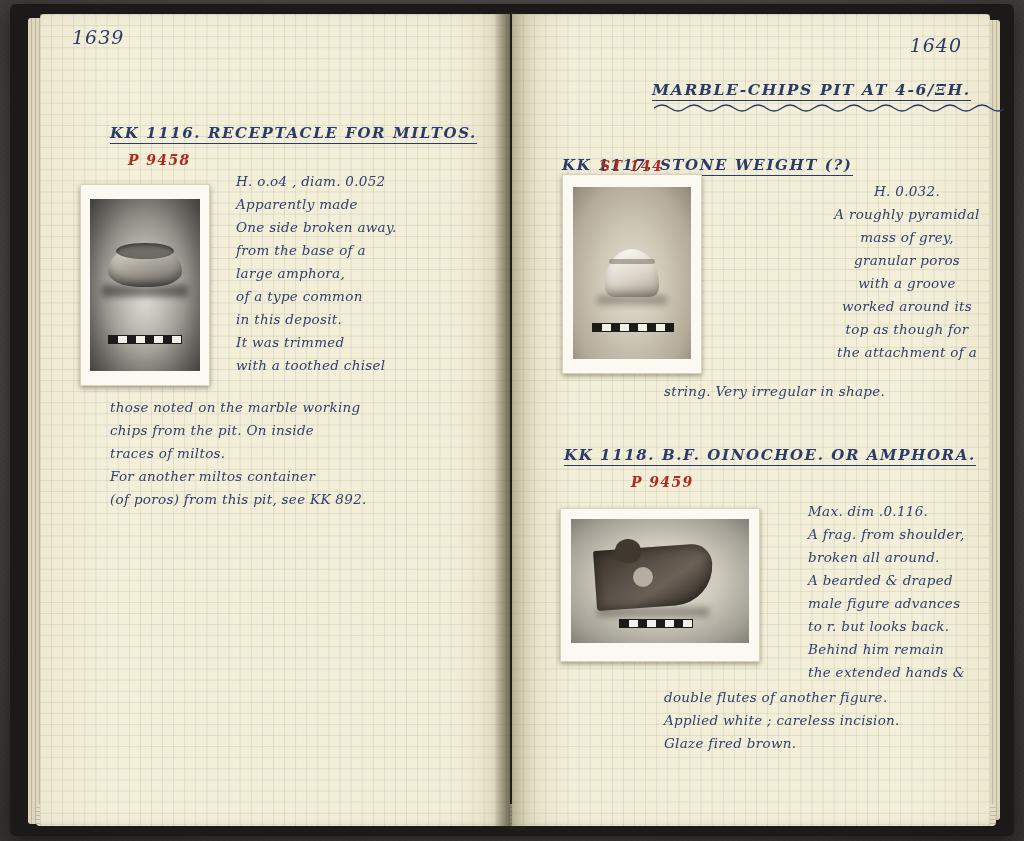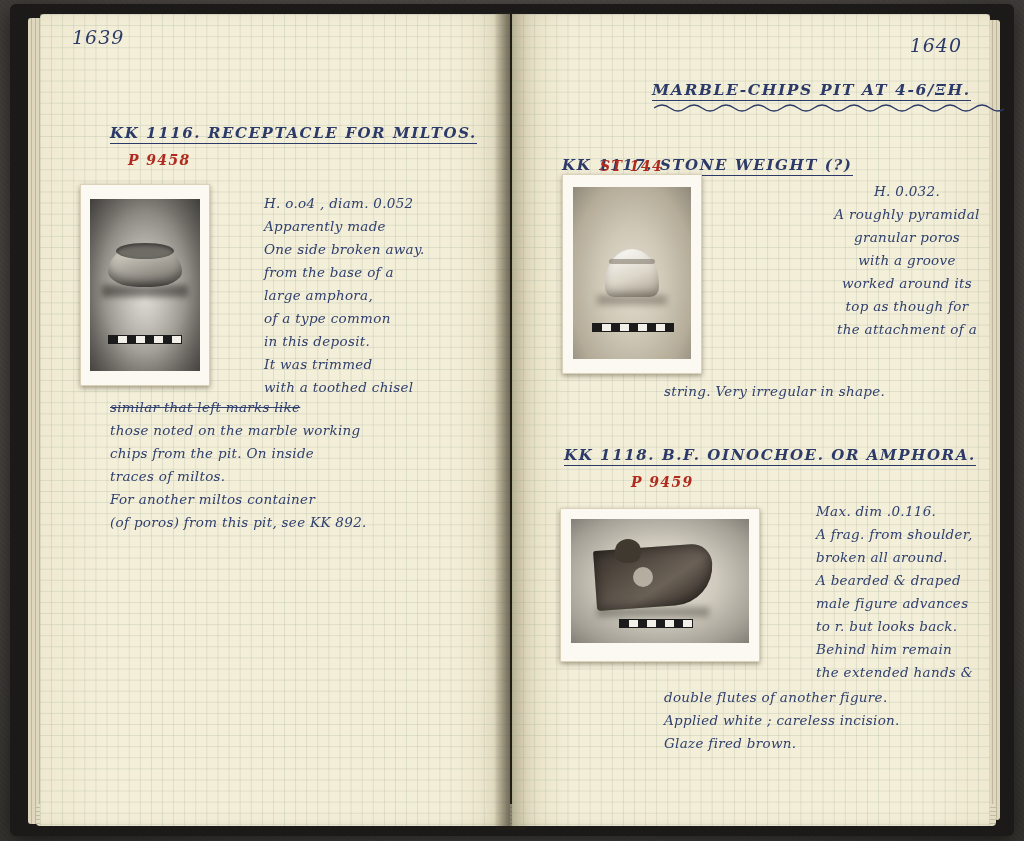--- a/index.html
+++ b/index.html
@@ -151,34 +151,33 @@
              background:
              radial-gradient(ellipse at 50% 56%, #d9d5cc 0%, #a9a69e 38%, #7e7b75 72%, #5e5c57 100%);">
           <div class="vign" style="background:radial-gradient(ellipse at 50% 48%, rgba(255,255,255,.25), rgba(0,0,0,.0) 55%, rgba(0,0,0,.35) 100%);"></div>
           <div style="position:absolute;left:18px;top:46px;width:74px;height:42px;border-radius:50% 50% 46% 46%/70% 70% 40% 40%;background:linear-gradient(165deg,#e6e2d7,#9b978e 60%,#6e6b65);box-shadow:inset 0 -6px 8px rgba(0,0,0,.35);"></div>
           <div style="position:absolute;left:26px;top:44px;width:58px;height:16px;border-radius:50%;background:#6f6c66;box-shadow:inset 0 2px 4px rgba(0,0,0,.5);"></div>
           <div style="position:absolute;left:12px;top:86px;width:86px;height:12px;background:rgba(30,28,25,.5);filter:blur(3px);"></div>
         </div>
         <div class="scalebar" style="left:27px;top:150px;width:72px;"></div>
       </div>
 
-      <div class="body-text" style="left:196px;top:178px;width:280px;margin-left:28px;">
+      <div class="body-text" style="left:196px;top:156px;width:280px;">
         <div>H. o.o4 , diam. 0.052</div>
         <div>Apparently made</div>
         <div>One side broken away.</div>
         <div>from the base of a</div>
         <div>large amphora,</div>
         <div>of a type common</div>
         <div>in this deposit.</div>
         <div>It was trimmed</div>
         <div>with a toothed chisel</div>
       </div>
 
       <div class="body-text" style="left:70px;top:382px;width:420px;">
-        <div><span class="strike">similar that left marks like</span></div>
         <div>those noted on the marble working</div>
         <div>chips from the pit. On inside</div>
         <div>traces of miltos.</div>
         <div>For another miltos container</div>
         <div>(of poros) from this pit, see KK 892.</div>
       </div>
     </div>
 
     <div class="spine"></div>
 
@@ -205,20 +204,21 @@
           <div style="position:absolute;left:32px;top:62px;width:54px;height:48px;border-radius:55% 55% 18% 18%/80% 80% 22% 22%;background:linear-gradient(160deg,#ffffff,#ddd7c9 55%,#a9a191);box-shadow:inset 0 -6px 8px rgba(0,0,0,.2);"></div>
           <div style="position:absolute;left:36px;top:72px;width:46px;height:5px;background:rgba(120,112,98,.55);border-radius:3px;"></div>
           <div style="position:absolute;left:24px;top:108px;width:70px;height:10px;background:rgba(90,84,72,.45);filter:blur(3px);"></div>
         </div>
         <div class="scalebar" style="left:29px;top:148px;width:80px;"></div>
       </div>
 
       <div class="body-text" style="left:300px;top:166px;width:190px;text-align:center;">
         <div>H. 0.032.</div>
         <div>A roughly pyramidal</div>
+        <div>mass of grey,</div>
         <div>granular poros</div>
         <div>with a groove</div>
         <div>worked around its</div>
         <div>top as though for</div>
         <div>the attachment of a</div>
       </div>
       <div class="body-text" style="left:152px;top:366px;width:330px;">
         <div>string.  Very irregular in shape.</div>
       </div>
 
@@ -231,21 +231,21 @@
         <div class="img" style="left:10px;top:10px;width:178px;height:124px;
              background:radial-gradient(ellipse at 50% 50%, #e9e5da 0%, #cfcabd 45%, #a5a096 80%, #837f76 100%);">
           <div style="position:absolute;left:24px;top:28px;width:118px;height:60px;border-radius:4px 30px 60px 6px;background:linear-gradient(150deg,#3a332c,#6b6157 60%,#2a241f);transform:rotate(-4deg);box-shadow:inset 0 0 14px rgba(0,0,0,.5);"></div>
           <div style="position:absolute;left:44px;top:20px;width:26px;height:24px;border-radius:50% 50% 40% 40%;background:#3f392f;"></div>
           <div style="position:absolute;left:62px;top:48px;width:20px;height:20px;border-radius:50%;background:#cac4b5;opacity:.8;"></div>
           <div style="position:absolute;left:26px;top:88px;width:112px;height:10px;background:rgba(60,55,48,.4);filter:blur(3px);"></div>
         </div>
         <div class="scalebar" style="left:58px;top:110px;width:72px;"></div>
       </div>
 
-      <div class="body-text" style="left:304px;top:486px;width:190px;font-style:italic;">
+      <div class="body-text" style="left:296px;top:486px;width:190px;font-style:italic;">
         <div>Max. dim .0.116.</div>
         <div>A frag. from shoulder,</div>
         <div>broken all around.</div>
         <div>A bearded &amp; draped</div>
         <div>male figure advances</div>
         <div>to r. but looks back.</div>
         <div>Behind him remain</div>
         <div>the extended hands &amp;</div>
       </div>
       <div class="body-text" style="left:152px;top:672px;width:330px;">

